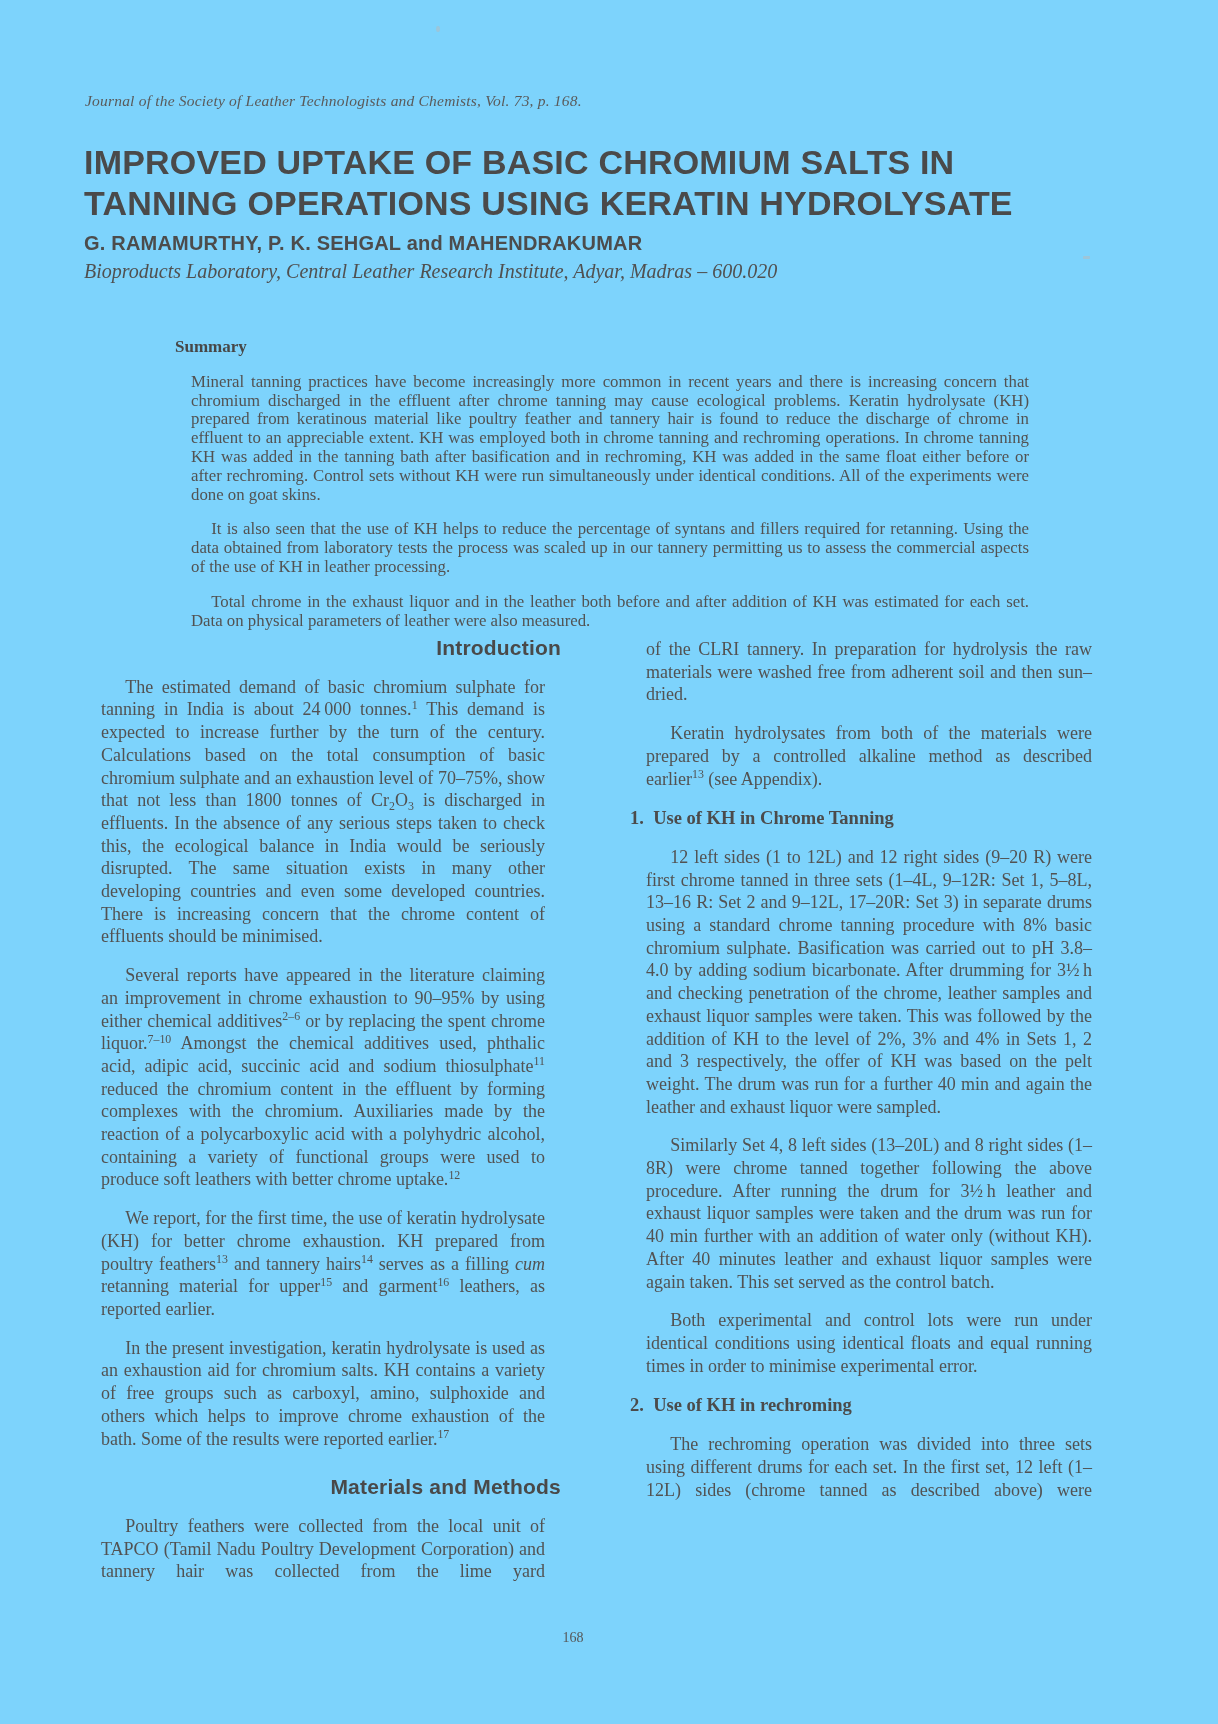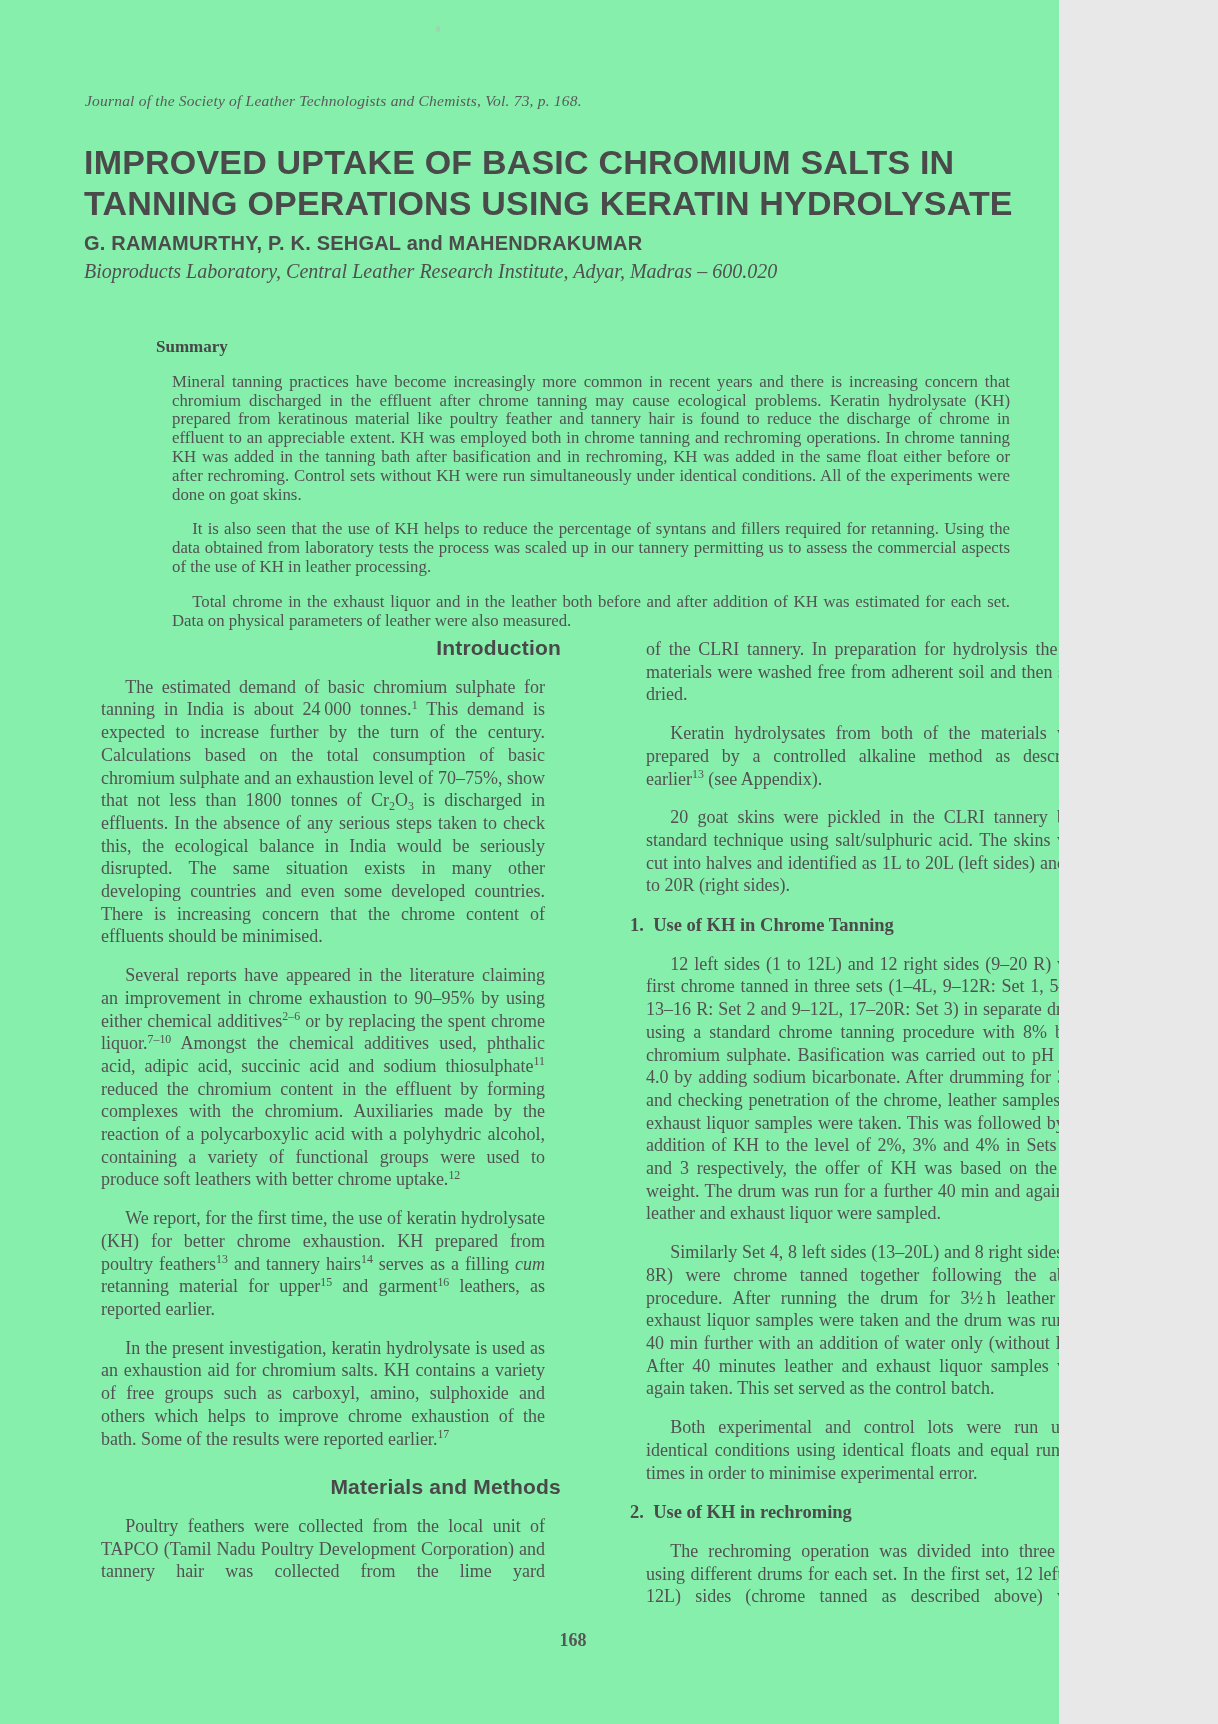--- a/index.html
+++ b/index.html
@@ -1,19 +1,19 @@
 <!DOCTYPE html>
 <html><head>
 <meta charset="utf-8">
 <style>
   html,body{margin:0;padding:0;background:#e8e8e8;}
   .page{
     position:relative;
-    width:1059px;height:1724px;
-    background:#86efac;
+    width:1218px;height:1724px;
+    background:#7dd3fc;
     overflow:hidden;
     font-family:"Liberation Serif", serif;
     color:#4f4f4f;
   }
   .journal-line{
     position:absolute;left:85px;top:92px;width:900px;
     font-style:italic;font-size:15.5px;color:#5a5a5a;letter-spacing:.2px;
   }
   .title{
     position:absolute;left:84px;top:142px;width:1000px;
@@ -24,21 +24,21 @@
   .authors{
     position:absolute;left:84px;top:232px;width:1000px;
     font-family:"Liberation Sans", sans-serif;
     font-weight:bold;font-size:20px;color:#4c4c4c;letter-spacing:.2px;
   }
   .affiliation{
     position:absolute;left:84px;top:260px;width:1000px;
     font-style:italic;font-size:20px;color:#505050;
   }
   .summary{
-    position:absolute;left:156px;top:338px;width:870px;
+    position:absolute;left:175px;top:338px;width:870px;
     font-size:16.8px;line-height:18.8px;text-align:justify;color:#525252;
   }
   .summary h2{
     font-size:17px;margin:0 0 2px 0;font-weight:bold;color:#474747;
     font-family:"Liberation Serif", serif;
   }
   .col{
     position:absolute;top:622px;
     font-size:18px;line-height:22.7px;text-align:justify;color:#525252;
   }
@@ -55,21 +55,21 @@
   }
   h3.sans-head.first{margin-top:15px;}
   h4.serif-head{
     font-size:18.5px;font-weight:bold;color:#4b4b4b;
     margin:17px 0 8px 0;text-align:left;
   }
   sup{font-size:66%;vertical-align:baseline;position:relative;top:-0.55em;line-height:0;}
   sub{font-size:66%;vertical-align:baseline;position:relative;top:0.28em;line-height:0;}
   .page-number{
     position:absolute;left:543px;top:1630px;width:60px;
-    font-size:18px;color:#565656;text-align:center;font-weight:bold;
+    font-size:14px;color:#565656;text-align:center;
   }
   .artifact{position:absolute;background:#b9b9b9;border-radius:50%;}
   .artifact.a1{left:436px;top:26px;width:4px;height:6px;opacity:.5;}
   .artifact.a2{left:1083px;top:256px;width:7px;height:3px;border-radius:1px;opacity:.55;}
 </style>
 </head>
 <body>
 
 <div class="page">
 
@@ -106,21 +106,20 @@
     <h3 class="sans-head">Materials and Methods</h3>
     <div>
         <p class="indent just-last"><span>Poultry feathers were collected from the local unit of TAPCO (Tamil Nadu Poultry Development Corporation) and tannery hair was collected from the lime yard</span></p>
       </div>
   </div>
 
   <div class="col col-right">
     <div>
         <p class=""><span>of the CLRI tannery. In preparation for hydrolysis the raw materials were washed free from adherent soil and then sun–dried.</span></p>
         <p class="indent"><span>Keratin hydrolysates from both of the materials were prepared by a controlled alkaline method as described earlier</span><sup>13</sup><span> (see Appendix).</span></p>
-        <p class="indent"><span>20 goat skins were pickled in the CLRI tannery by a standard technique using salt/sulphuric acid. The skins were cut into halves and identified as 1L to 20L (left sides) and 1R to 20R (right sides).</span></p>
       </div>
     <h4 class="serif-head">1. Use of KH in Chrome Tanning</h4>
     <div>
         <p class="indent"><span>12 left sides (1 to 12L) and 12 right sides (9–20 R) were first chrome tanned in three sets (1–4L, 9–12R: Set 1, 5–8L, 13–16 R: Set 2 and 9–12L, 17–20R: Set 3) in separate drums using a standard chrome tanning procedure with 8% basic chromium sulphate. Basification was carried out to pH 3.8–4.0 by adding sodium bicarbonate. After drumming for 3½ h and checking penetration of the chrome, leather samples and exhaust liquor samples were taken. This was followed by the addition of KH to the level of 2%, 3% and 4% in Sets 1, 2 and 3 respectively, the offer of KH was based on the pelt weight. The drum was run for a further 40 min and again the leather and exhaust liquor were sampled.</span></p>
         <p class="indent"><span>Similarly Set 4, 8 left sides (13–20L) and 8 right sides (1–8R) were chrome tanned together following the above procedure. After running the drum for 3½ h leather and exhaust liquor samples were taken and the drum was run for 40 min further with an addition of water only (without KH). After 40 minutes leather and exhaust liquor samples were again taken. This set served as the control batch.</span></p>
         <p class="indent"><span>Both experimental and control lots were run under identical conditions using identical floats and equal running times in order to minimise experimental error.</span></p>
       </div>
     <h4 class="serif-head">2. Use of KH in rechroming</h4>
     <div>
         <p class="indent just-last"><span>The rechroming operation was divided into three sets using different drums for each set. In the first set, 12 left (1–12L) sides (chrome tanned as described above) were</span></p>

